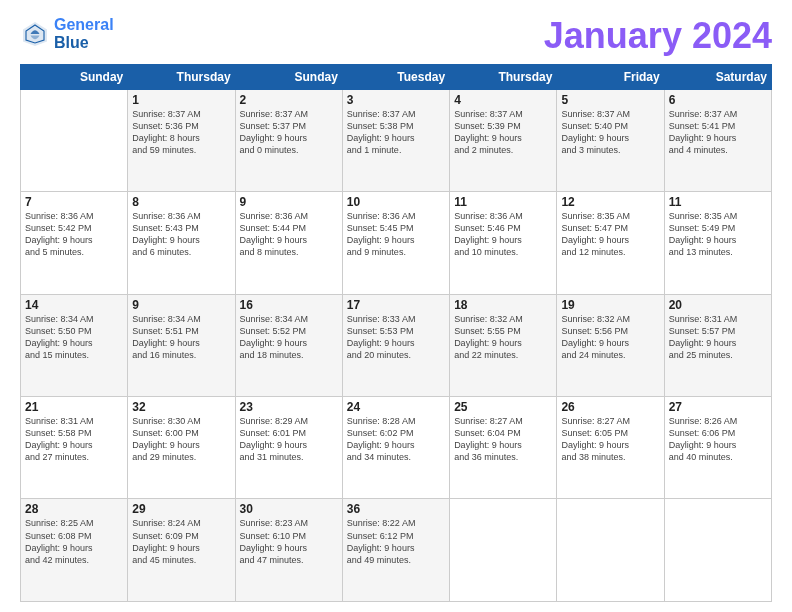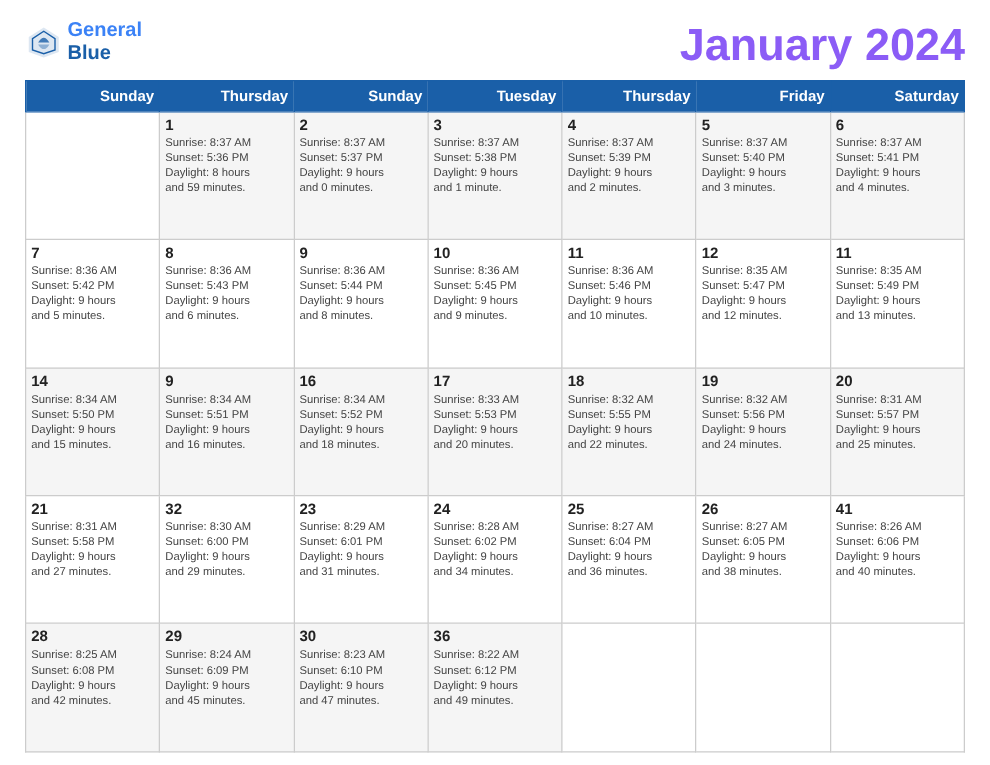--- a/index.html
+++ b/index.html
@@ -243,21 +243,21 @@
           </td>
           <td>
             <span class="day-num">25</span>
             <div class="cell-info">Sunrise: 8:27 AM<br>Sunset: 6:04 PM<br>Daylight: 9 hours<br>and 36 minutes.</div>
           </td>
           <td>
             <span class="day-num">26</span>
             <div class="cell-info">Sunrise: 8:27 AM<br>Sunset: 6:05 PM<br>Daylight: 9 hours<br>and 38 minutes.</div>
           </td>
           <td>
-            <span class="day-num">41</span>
+            <span class="day-num">27</span>
             <div class="cell-info">Sunrise: 8:26 AM<br>Sunset: 6:06 PM<br>Daylight: 9 hours<br>and 40 minutes.</div>
           </td>
         </tr>
         <tr>
           <td>
             <span class="day-num">28</span>
             <div class="cell-info">Sunrise: 8:25 AM<br>Sunset: 6:08 PM<br>Daylight: 9 hours<br>and 42 minutes.</div>
           </td>
           <td>
             <span class="day-num">29</span>

